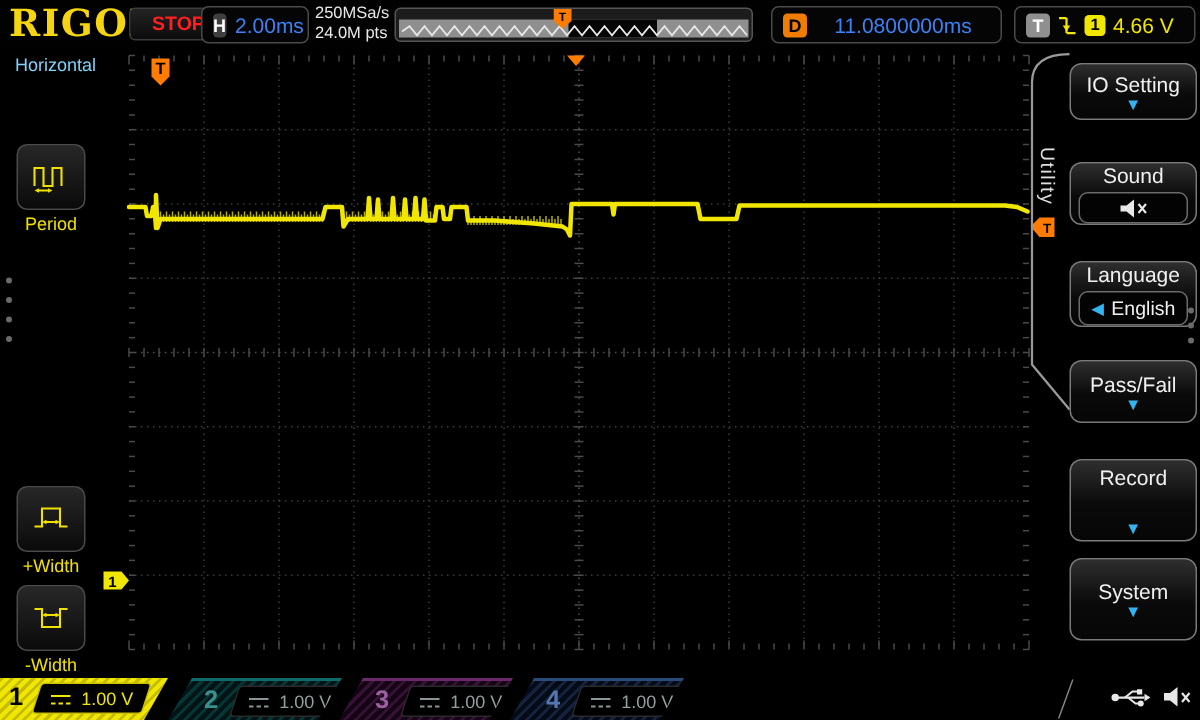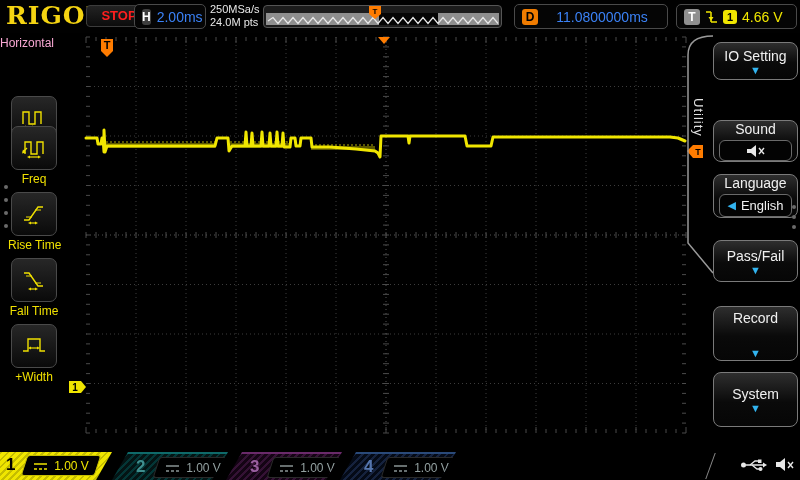--- a/index.html
+++ b/index.html
@@ -29,22 +29,22 @@
   .strip-t { position:absolute; left:105px; top:0; }
   .d-box { left:514px; width:154px; }
   .d-chip { width:16px; height:16px; background:#f07c00; color:#000; font-size:12px; line-height:16px; }
   .t-box { left:676px; width:121px; gap:5px; }
   .t-chip { width:16px; height:16px; background:#8f8f8f; color:#fff; font-size:12px; line-height:16px; }
   .src-chip { width:14px; height:14px; background:#f0e600; color:#000; font-size:11px; line-height:14px; }
   .trig-level-val { color:#f0e600; font-size:14px; }
 
   
   .left-menu { position:absolute; left:0; top:33px; width:64px; height:419px; }
-  .left-title { position:absolute; top:3px; left:0; width:64px; text-align:left;
-    color:#f9a8d4; font-size:12px; }
+  .left-title { position:absolute; top:3px; left:0; width:64px; text-align:right;
+    color:#7dd3fc; font-size:12px; }
   .lm-item { position:absolute; left:8px; width:52px; text-align:center; }
   .lm-btn { width:46px; height:44px; margin:0 auto; background:linear-gradient(#272727,#0a0a0a);
     border:1px solid #4a4a4a; border-radius:7px; display:flex; align-items:center; justify-content:center; }
   .lm-label { margin-top:2px; color:#f0e000; font-size:12px; white-space:nowrap; }
   .scroll-dots { position:absolute; left:4px; top:152px; display:flex; flex-direction:column; gap:9px; }
   .scroll-dots i, .page-dots i { width:4px; height:4px; border-radius:50%; background:#6a6a6a; }
 
   
   .scope-svg { position:absolute; left:60px; top:33px; }
 
@@ -151,72 +151,46 @@
           <svg width="26" height="26">
         <path d="M2,19 V7 H8 V19 H14 V7 H20 V19" stroke="#f0e000" stroke-width="1.4" fill="none"></path>
         <path d="M4,22 H12" stroke="#f0e000" stroke-width="1.2"></path>
         <polygon points="2,22 5,20.5 5,23.5" fill="#f0e000"></polygon>
         <polygon points="14,22 11,20.5 11,23.5" fill="#f0e000"></polygon>
       </svg>
         </div>
       <div class="lm-label">Period</div>
     </div>
 
-    <div class="lm-item" style="top:93px;">
-      <div class="lm-btn">
-          <svg width="26" height="26">
-        <path d="M4,19 V7 H10 V19 H16 V7 H22 V19" stroke="#f0e000" stroke-width="1.4" fill="none"></path>
-        <path d="M2,17 L6,13" stroke="#f0e000" stroke-width="1.2"></path>
-        <polygon points="1,18.5 2,14.5 5,17.5" fill="#f0e000"></polygon>
-        <path d="M8,22 H18" stroke="#f0e000" stroke-width="1.2"></path>
-        <polygon points="6,22 9,20.5 9,23.5" fill="#f0e000"></polygon>
-        <polygon points="20,22 17,20.5 17,23.5" fill="#f0e000"></polygon>
-      </svg>
-        </div>
-      <div class="lm-label">Freq</div>
-    </div>
-
-    <div class="lm-item" style="top:159px;">
-      <div class="lm-btn">
-          <svg width="26" height="26">
-        <path d="M3,19 H8 L17,6 H22" stroke="#f0e000" stroke-width="1.4" fill="none"></path>
-        <path d="M14,9 H20 M5,16 H11" stroke="#f0e000" stroke-width="1"></path>
-        <path d="M9,22 H15" stroke="#f0e000" stroke-width="1.2"></path>
-        <polygon points="7,22 10,20.5 10,23.5" fill="#f0e000"></polygon>
-        <polygon points="17,22 14,20.5 14,23.5" fill="#f0e000"></polygon>
-      </svg>
-        </div>
-      <div class="lm-label">Rise Time</div>
-    </div>
-
-    <div class="lm-item" style="top:225px;">
-      <div class="lm-btn">
-          <svg width="26" height="26">
-        <path d="M3,6 H8 L17,19 H22" stroke="#f0e000" stroke-width="1.4" fill="none"></path>
-        <path d="M5,9 H11 M14,16 H20" stroke="#f0e000" stroke-width="1"></path>
-        <path d="M9,22 H15" stroke="#f0e000" stroke-width="1.2"></path>
-        <polygon points="7,22 10,20.5 10,23.5" fill="#f0e000"></polygon>
-        <polygon points="17,22 14,20.5 14,23.5" fill="#f0e000"></polygon>
-      </svg>
-        </div>
-      <div class="lm-label">Fall Time</div>
-    </div>
+
+
 
     <div class="lm-item" style="top:291px;">
       <div class="lm-btn">
           <svg width="26" height="26">
         <path d="M2,18 H7 V6 H19 V18 H24" stroke="#f0e000" stroke-width="1.4" fill="none"></path>
         <path d="M9,15 H17" stroke="#f0e000" stroke-width="1.2"></path>
         <polygon points="7,15 10,13.5 10,16.5" fill="#f0e000"></polygon>
         <polygon points="19,15 16,13.5 16,16.5" fill="#f0e000"></polygon>
       </svg>
         </div>
       <div class="lm-label">+Width</div>
     </div>
 
+    <div class="lm-item" style="top:357px;">
+      <div class="lm-btn">
+          <svg width="26" height="26">
+        <path d="M2,7 H7 V19 H19 V7 H24" stroke="#f0e000" stroke-width="1.4" fill="none"></path>
+        <path d="M9,11 H17" stroke="#f0e000" stroke-width="1.2"></path>
+        <polygon points="7,11 10,9.5 10,12.5" fill="#f0e000"></polygon>
+        <polygon points="19,11 16,9.5 16,12.5" fill="#f0e000"></polygon>
+      </svg>
+        </div>
+      <div class="lm-label">-Width</div>
+    </div>
 
     <div class="scroll-dots">
         <i></i>
         <i></i>
         <i></i>
         <i></i>
       </div>
   </div>
 
   <svg class="scope-svg" width="650" height="419">
@@ -680,21 +654,21 @@
     <path d="M33,3 Q8,3 8,22 L8,210 L33,240" stroke="#999" stroke-width="1.5" fill="none"></path>
   </svg>
   <div class="utility-tab">Utility</div>
 
   <div class="right-menu">
     <div class="rm-btn" style="top:9px; height:38px;">
       <span class="rm-label">IO Setting</span>
       <span class="tri-down">▼</span>
     </div>
 
-    <div class="rm-btn" style="top:75px; height:42px;margin-top:12px;">
+    <div class="rm-btn" style="top:75px; height:42px;">
       <span class="rm-label">Sound</span>
       <span class="rm-inset">
         <svg width="20" height="16">
           <polygon points="1,6 5,6 10,2 10,14 5,10 1,10" fill="#e8e8e8"></polygon>
           <path d="M13,5 L18,11 M18,5 L13,11" stroke="#e8e8e8" stroke-width="1.4"></path>
         </svg>
       </span>
     </div>
 
     <div class="rm-btn" style="top:141px; height:44px;">

